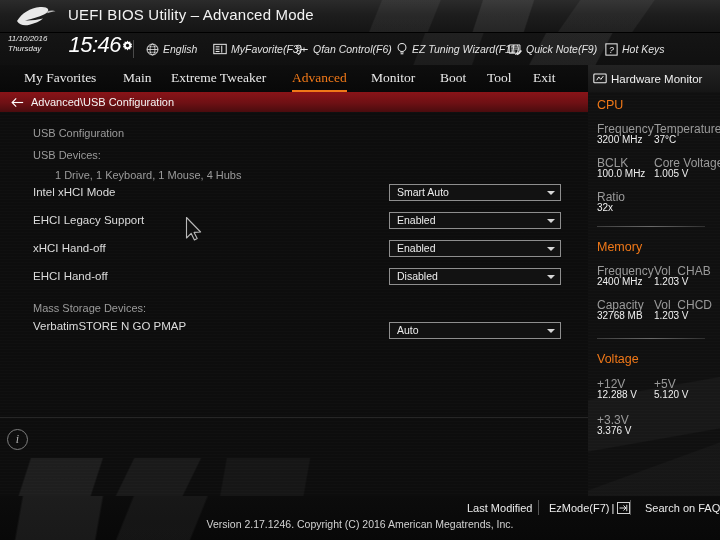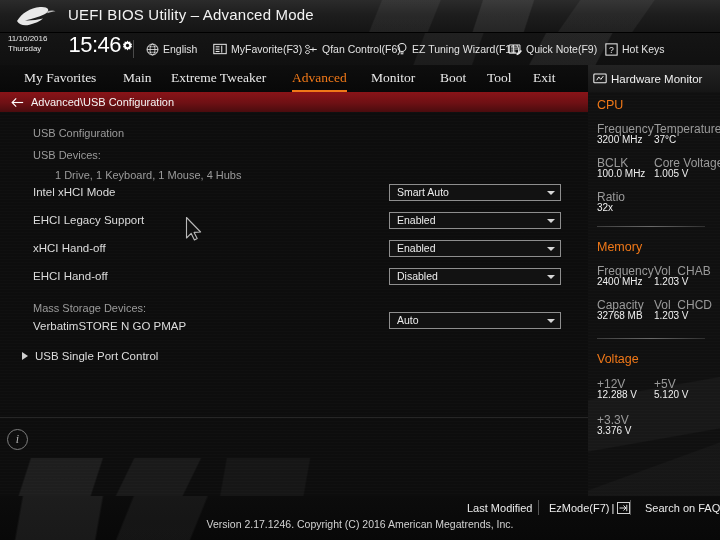--- a/index.html
+++ b/index.html
@@ -30,20 +30,21 @@
     font-size:15px;color:#f2f2f2;letter-spacing:.2px;font-weight:400;
   }
 
   
   .toolbar{
     position:absolute;left:0;top:33px;width:720px;height:32px;
     background:
       linear-gradient(110deg, rgba(255,255,255,0.00) 58%, rgba(255,255,255,0.05) 58.2%, rgba(255,255,255,0.05) 66%, rgba(255,255,255,0.00) 66.2%),
       linear-gradient(118deg, rgba(255,255,255,0.00) 74%, rgba(255,255,255,0.07) 74.2%, rgba(255,255,255,0.07) 83%, rgba(255,255,255,0.00) 83.2%),
       linear-gradient(180deg,#151515 0%,#101010 100%);
+    font-style: italic;
   }
   .clock-wrap{position:absolute;left:8px;top:1px;display:flex;align-items:flex-end;}
   .dateblock{font-size:8px;line-height:9.5px;color:#e8e8e8;padding-bottom:3px;}
   .bigtime{font-size:22px;line-height:22px;color:#ffffff;margin-left:21px;font-weight:400;letter-spacing:-.5px;}
   .gear{margin-left:1px;margin-bottom:5px;width:11px;height:11px;}
   .tb-sep{position:absolute;top:7px;width:1px;height:18px;background:#4a4a4a;}
   .tbitem{
     position:absolute;top:0;height:32px;display:flex;align-items:center;gap:4px;
     font-size:10.5px;color:#e2e2e2;white-space:nowrap;cursor:default;
   }
@@ -201,21 +202,21 @@
       <svg width="14" height="12" viewBox="0 0 18 15">
         <rect x="1" y="1.5" width="16" height="12" fill="none" stroke="#e8e8e8" stroke-width="1.3"></rect>
         <rect x="3.4" y="4" width="5" height="1.4" fill="#e8e8e8"></rect>
         <rect x="3.4" y="7" width="5" height="1.4" fill="#e8e8e8"></rect>
         <rect x="3.4" y="10" width="5" height="1.4" fill="#e8e8e8"></rect>
         <rect x="10.6" y="3.2" width="1.3" height="9" fill="#e8e8e8"></rect>
       </svg>
       <span>MyFavorite(F3)</span>
     </div>
 
-    <div class="tbitem" style="left:303px">
+    <div class="tbitem" style="left:294px">
       <svg width="15" height="13" viewBox="0 0 18 15">
         <path d="M3 3.5c2.4-2.2 5.6-.6 4.4 1.6-1 1.9-4.3 1.4-4.4-1.6z" fill="none" stroke="#e8e8e8" stroke-width="1.2"></path>
         <path d="M3 11.5c2.4 2.2 5.6.6 4.4-1.6-1-1.9-4.3-1.4-4.4 1.6z" fill="none" stroke="#e8e8e8" stroke-width="1.2"></path>
         <line x1="7.6" y1="7.5" x2="16.5" y2="7.5" stroke="#e8e8e8" stroke-width="1.2"></line>
         <line x1="12" y1="5" x2="12" y2="10" stroke="#e8e8e8" stroke-width="1.1"></line>
       </svg>
       <span>Qfan Control(F6)</span>
     </div>
 
     <div class="tbitem" style="left:396px">
@@ -300,29 +301,25 @@
 
     <div class="row-label" style="left:33px;top:158px">EHCI Hand-off</div>
     <div class="ddl" style="left:389px;top:156px">
       <span class="val">Disabled</span>
       <span class="caret"></span>
     </div>
 
     <div class="static-line" style="left:33px;top:190px">Mass Storage Devices:</div>
 
     <div class="row-label" style="left:33px;top:208px">VerbatimSTORE N GO PMAP</div>
-    <div class="ddl" style="left:389px;top:200px">
+    <div class="ddl" style="left:389px;top:210px">
       <span class="val">Auto</span>
       <span class="caret"></span>
     </div>
 
-    <div class="subnode" style="left:22px;top:238px">
-      <span class="arr"></span>
-      <span class="stext">USB Single Port Control</span>
-    </div>
 
     <div class="divider"></div>
   </div>
 
   <div class="info-icon">i</div>
 
   <div class="hwpanel">
 
     <div class="hw-sec" style="top:6px">CPU</div>
     <div class="hw-k" style="left:9px;top:30px">Frequency</div>

